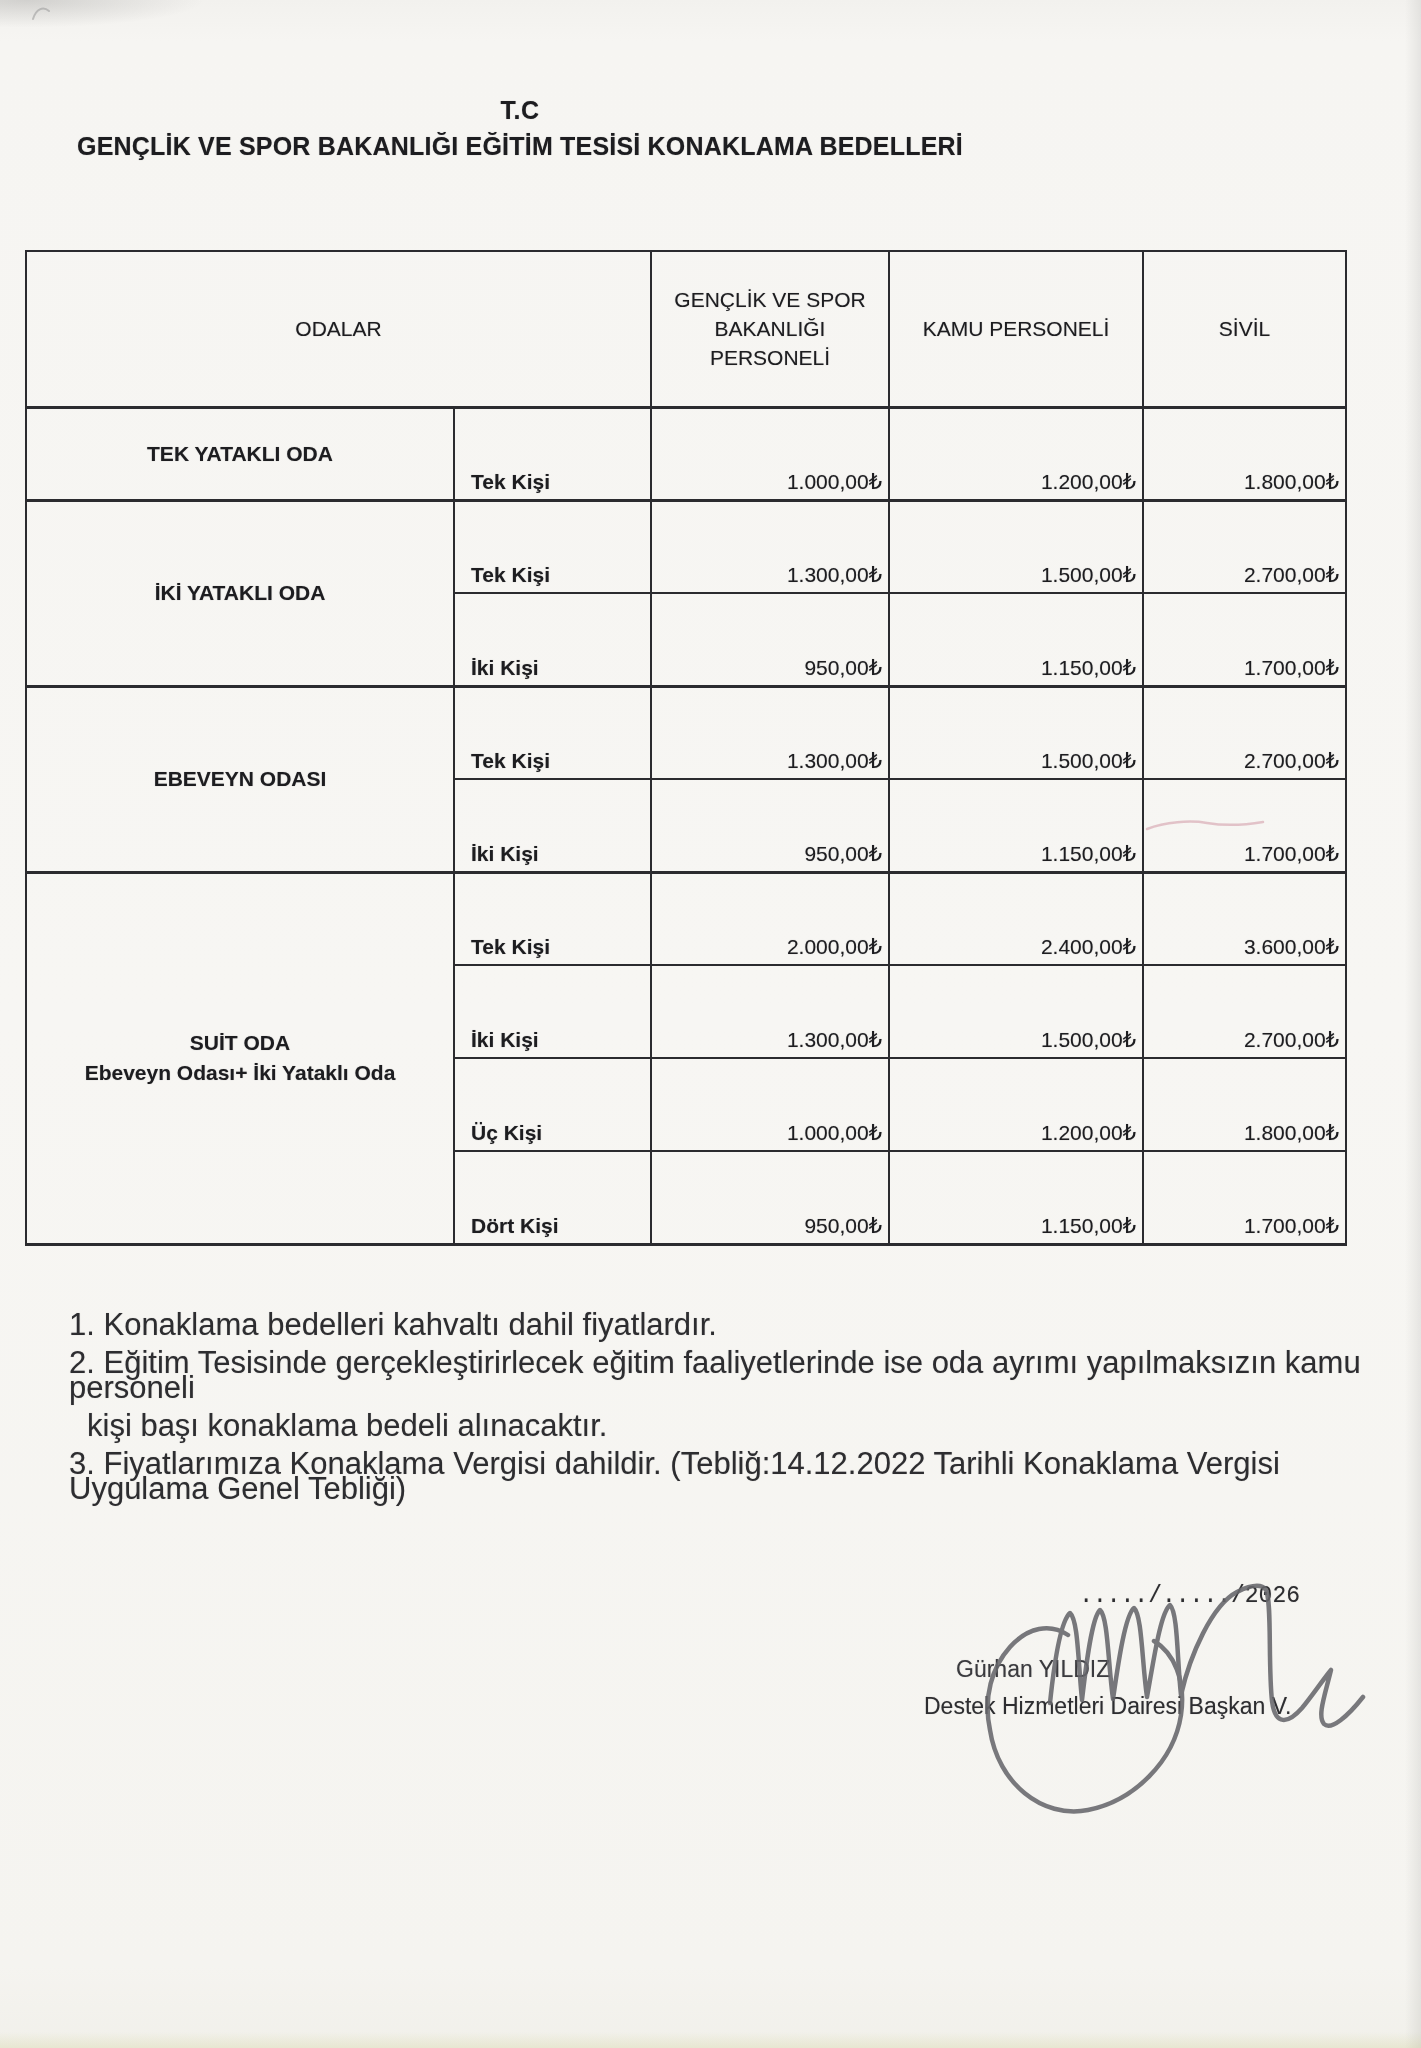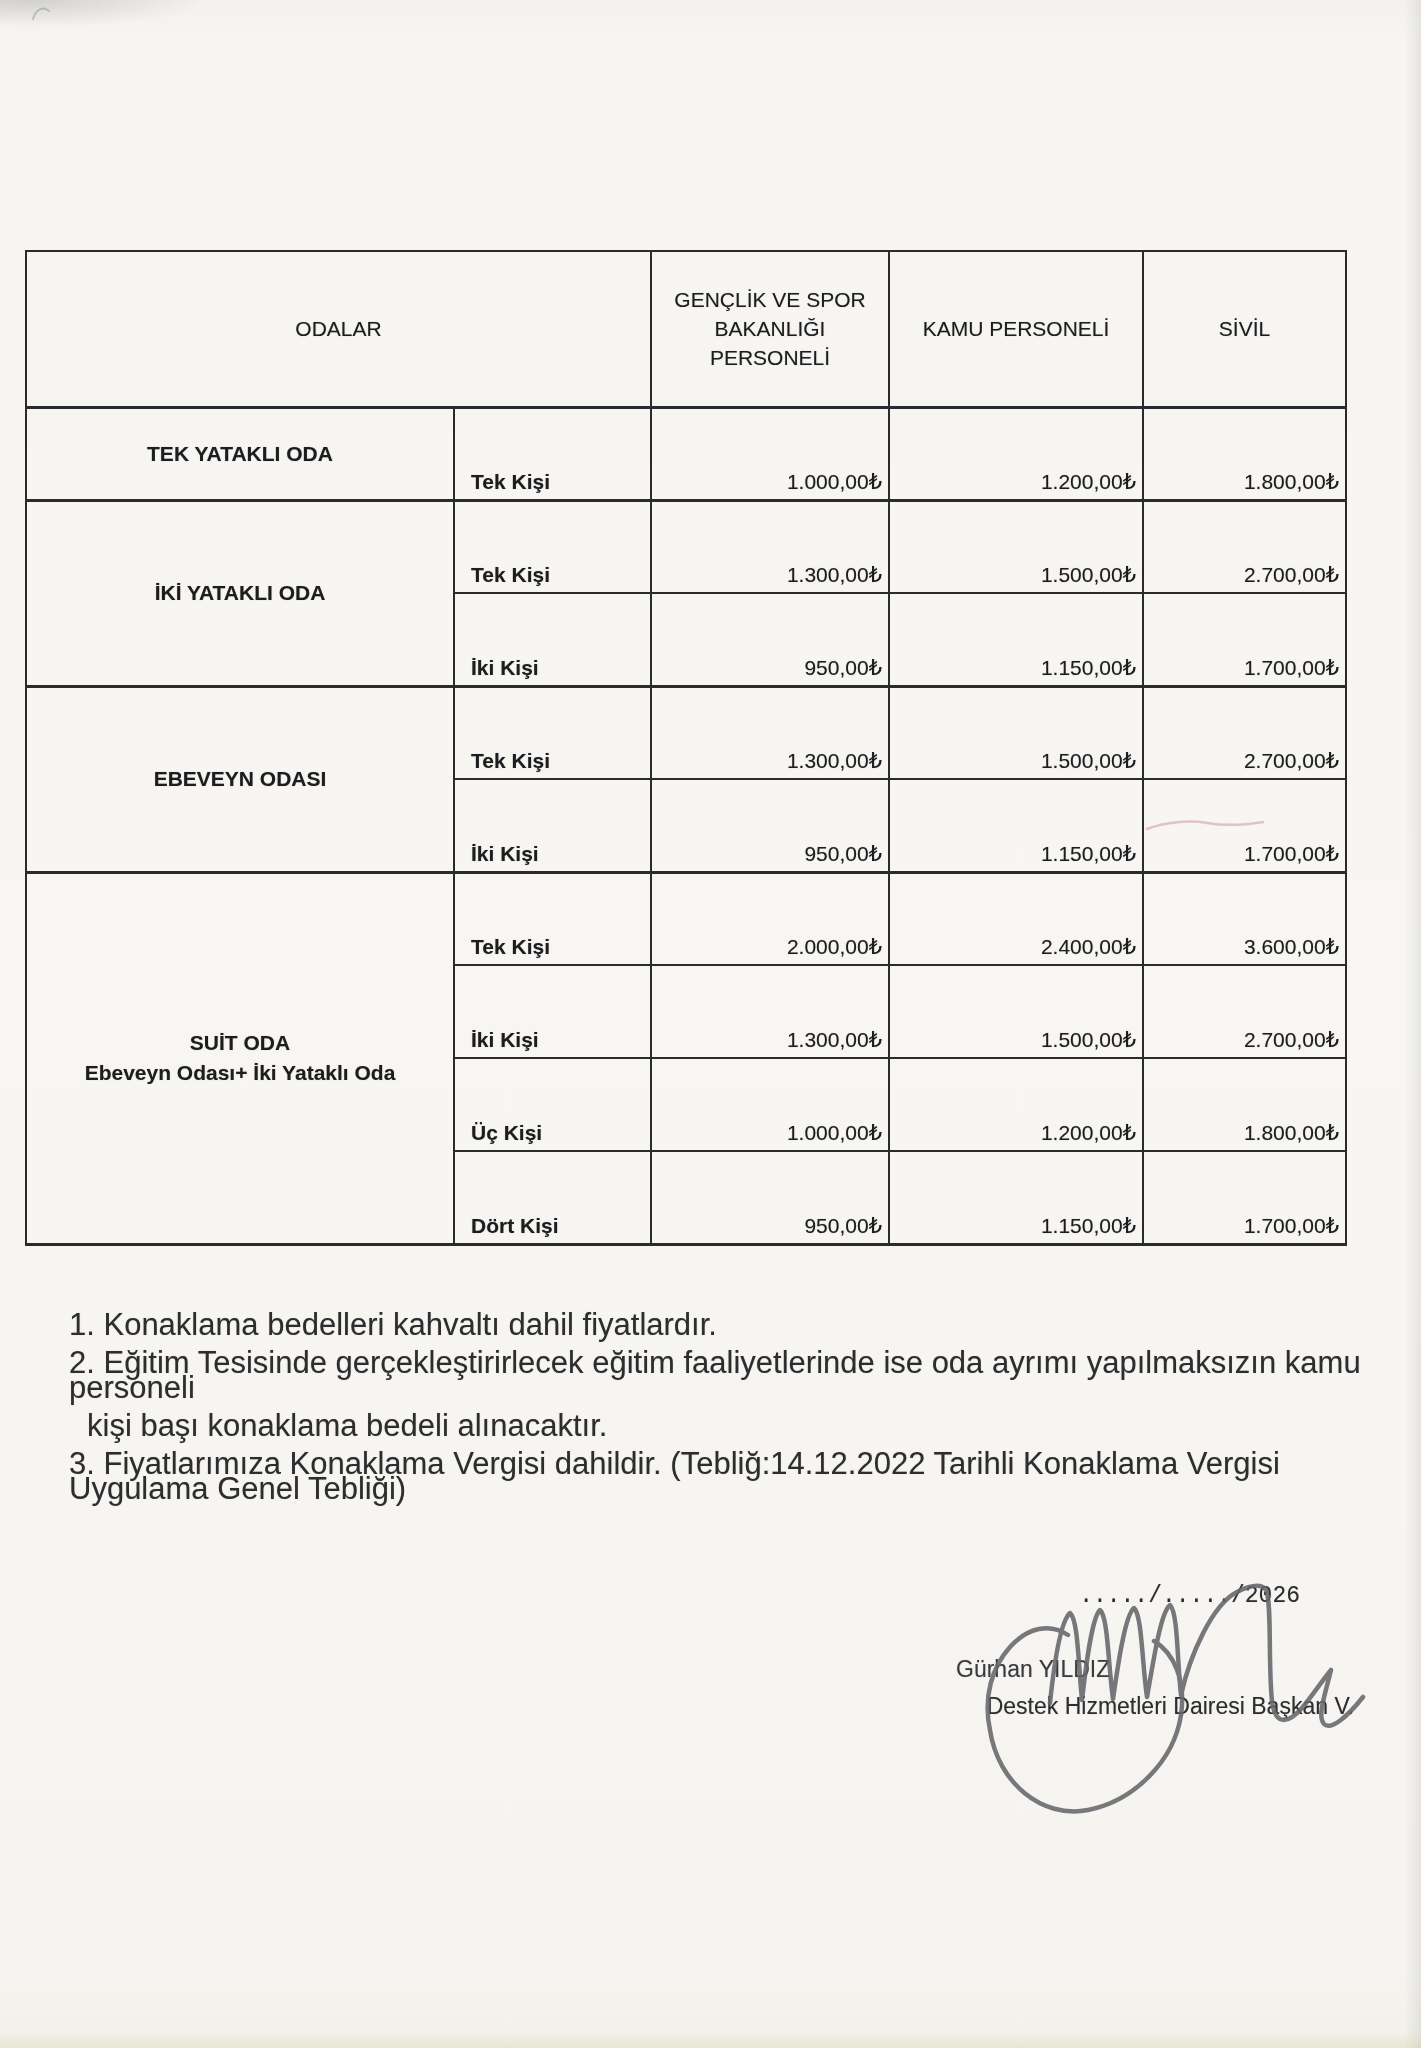--- a/index.html
+++ b/index.html
@@ -77,39 +77,43 @@
     text-shadow:0 0 1px rgba(40,40,44,.3);
     font-family:Liberation Mono, monospace;
   }
   .sig-name {
     position:absolute; top:1656px; left:956px; width:400px;
     font-size:23px; color:#3a3a3e;
     text-shadow:0 0 1px rgba(40,40,44,.3);
   }
   .sig-title {
     position:absolute; top:1693px; left:924px; width:430px;
-    text-align:right; font-size:23px; color:#2d2d30;
+    text-align:left; font-size:23px; color:#2d2d30;
     text-shadow:0 0 1px rgba(40,40,44,.3);
   }
   .signature-svg { position:absolute; left:950px; top:1575px; }
   .pink-mark { position:absolute; left:1145px; top:818px; }
 </style>
 </head>
 <body>
 
 <div class="page">
 
   <div class="corner-shade"></div>
   <div class="edge-right"></div>
   <div class="edge-bottom"></div>
 
   <svg class="pen-mark-topleft" width="26" height="22" viewBox="0 0 26 22">
     <path d="M 5 17 C 8 7, 15 4, 21 9" stroke="#9a9a9a" stroke-width="2" fill="none" stroke-linecap="round"></path>
   </svg>
 
+  <div class="title-block">
+    <div class="title1">T.C</div>
+    <div class="title2">GENÇLİK VE SPOR BAKANLIĞI EĞİTİM TESİSİ KONAKLAMA BEDELLERİ</div>
+  </div>
 
   <table class="price-table">
     <colgroup>
       <col style="width:428px">
         <col style="width:197px">
         <col style="width:238px">
         <col style="width:254px">
         <col style="width:203px">
     </colgroup>
     <thead>

